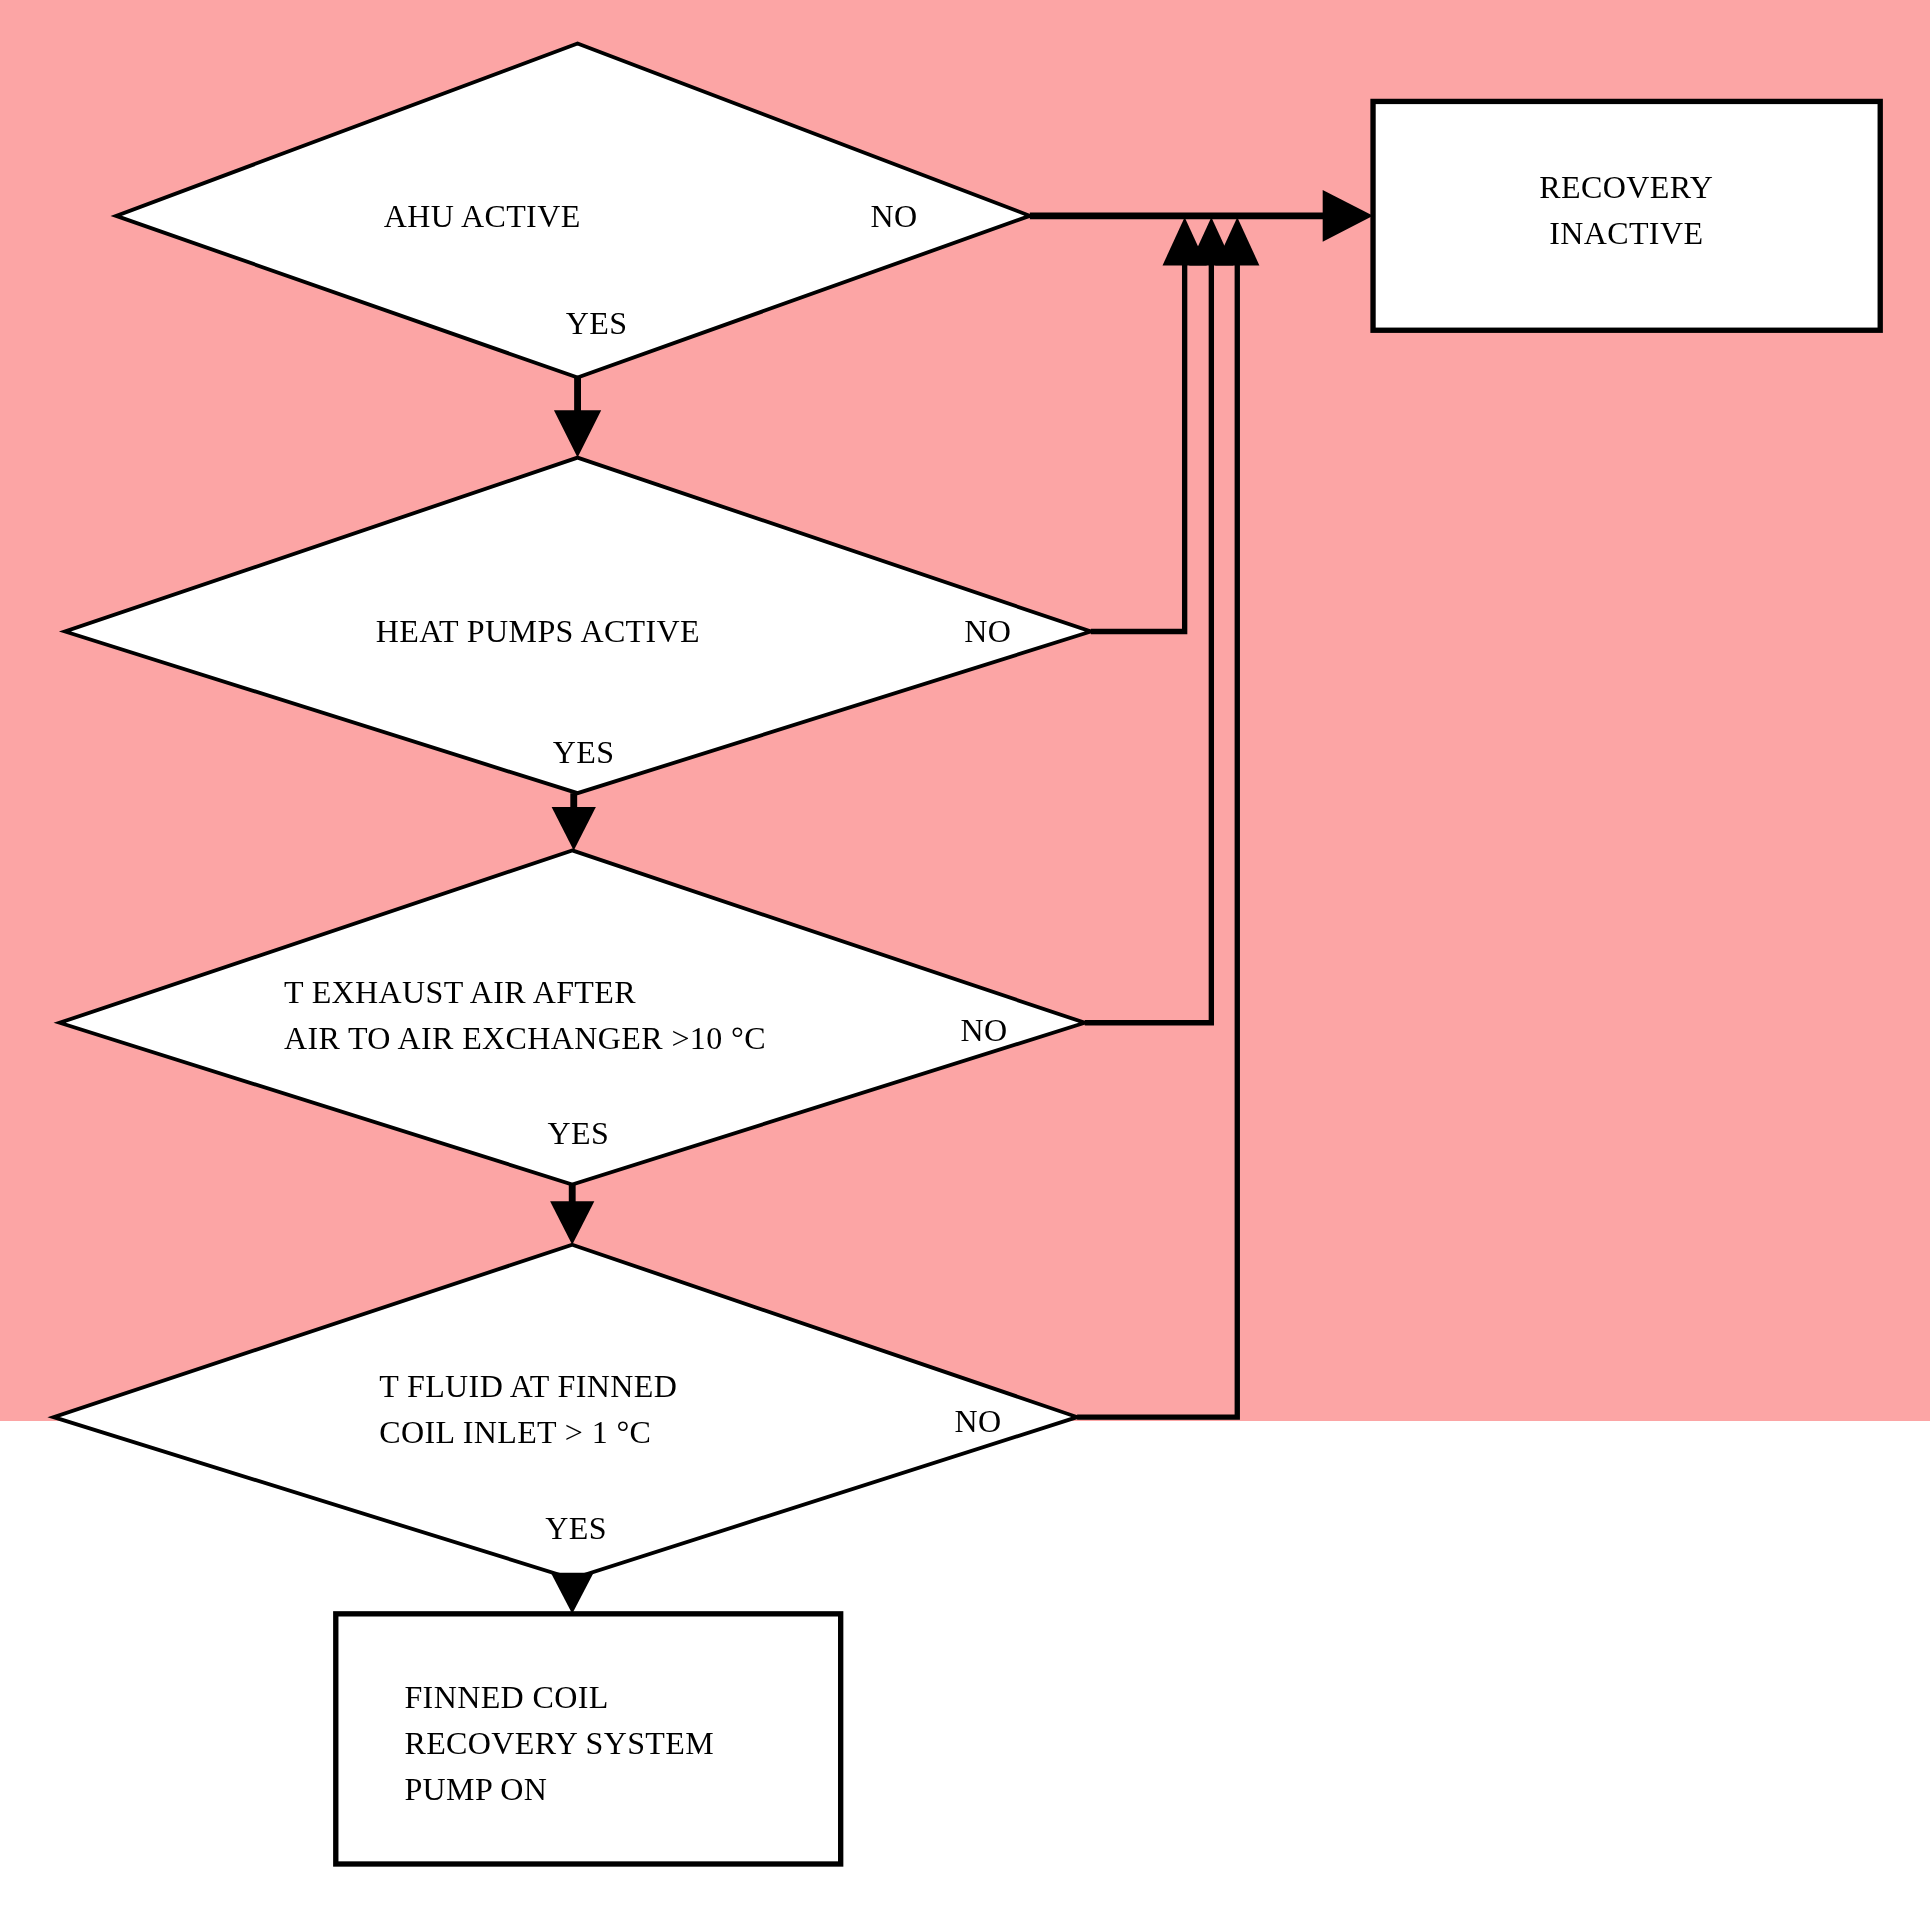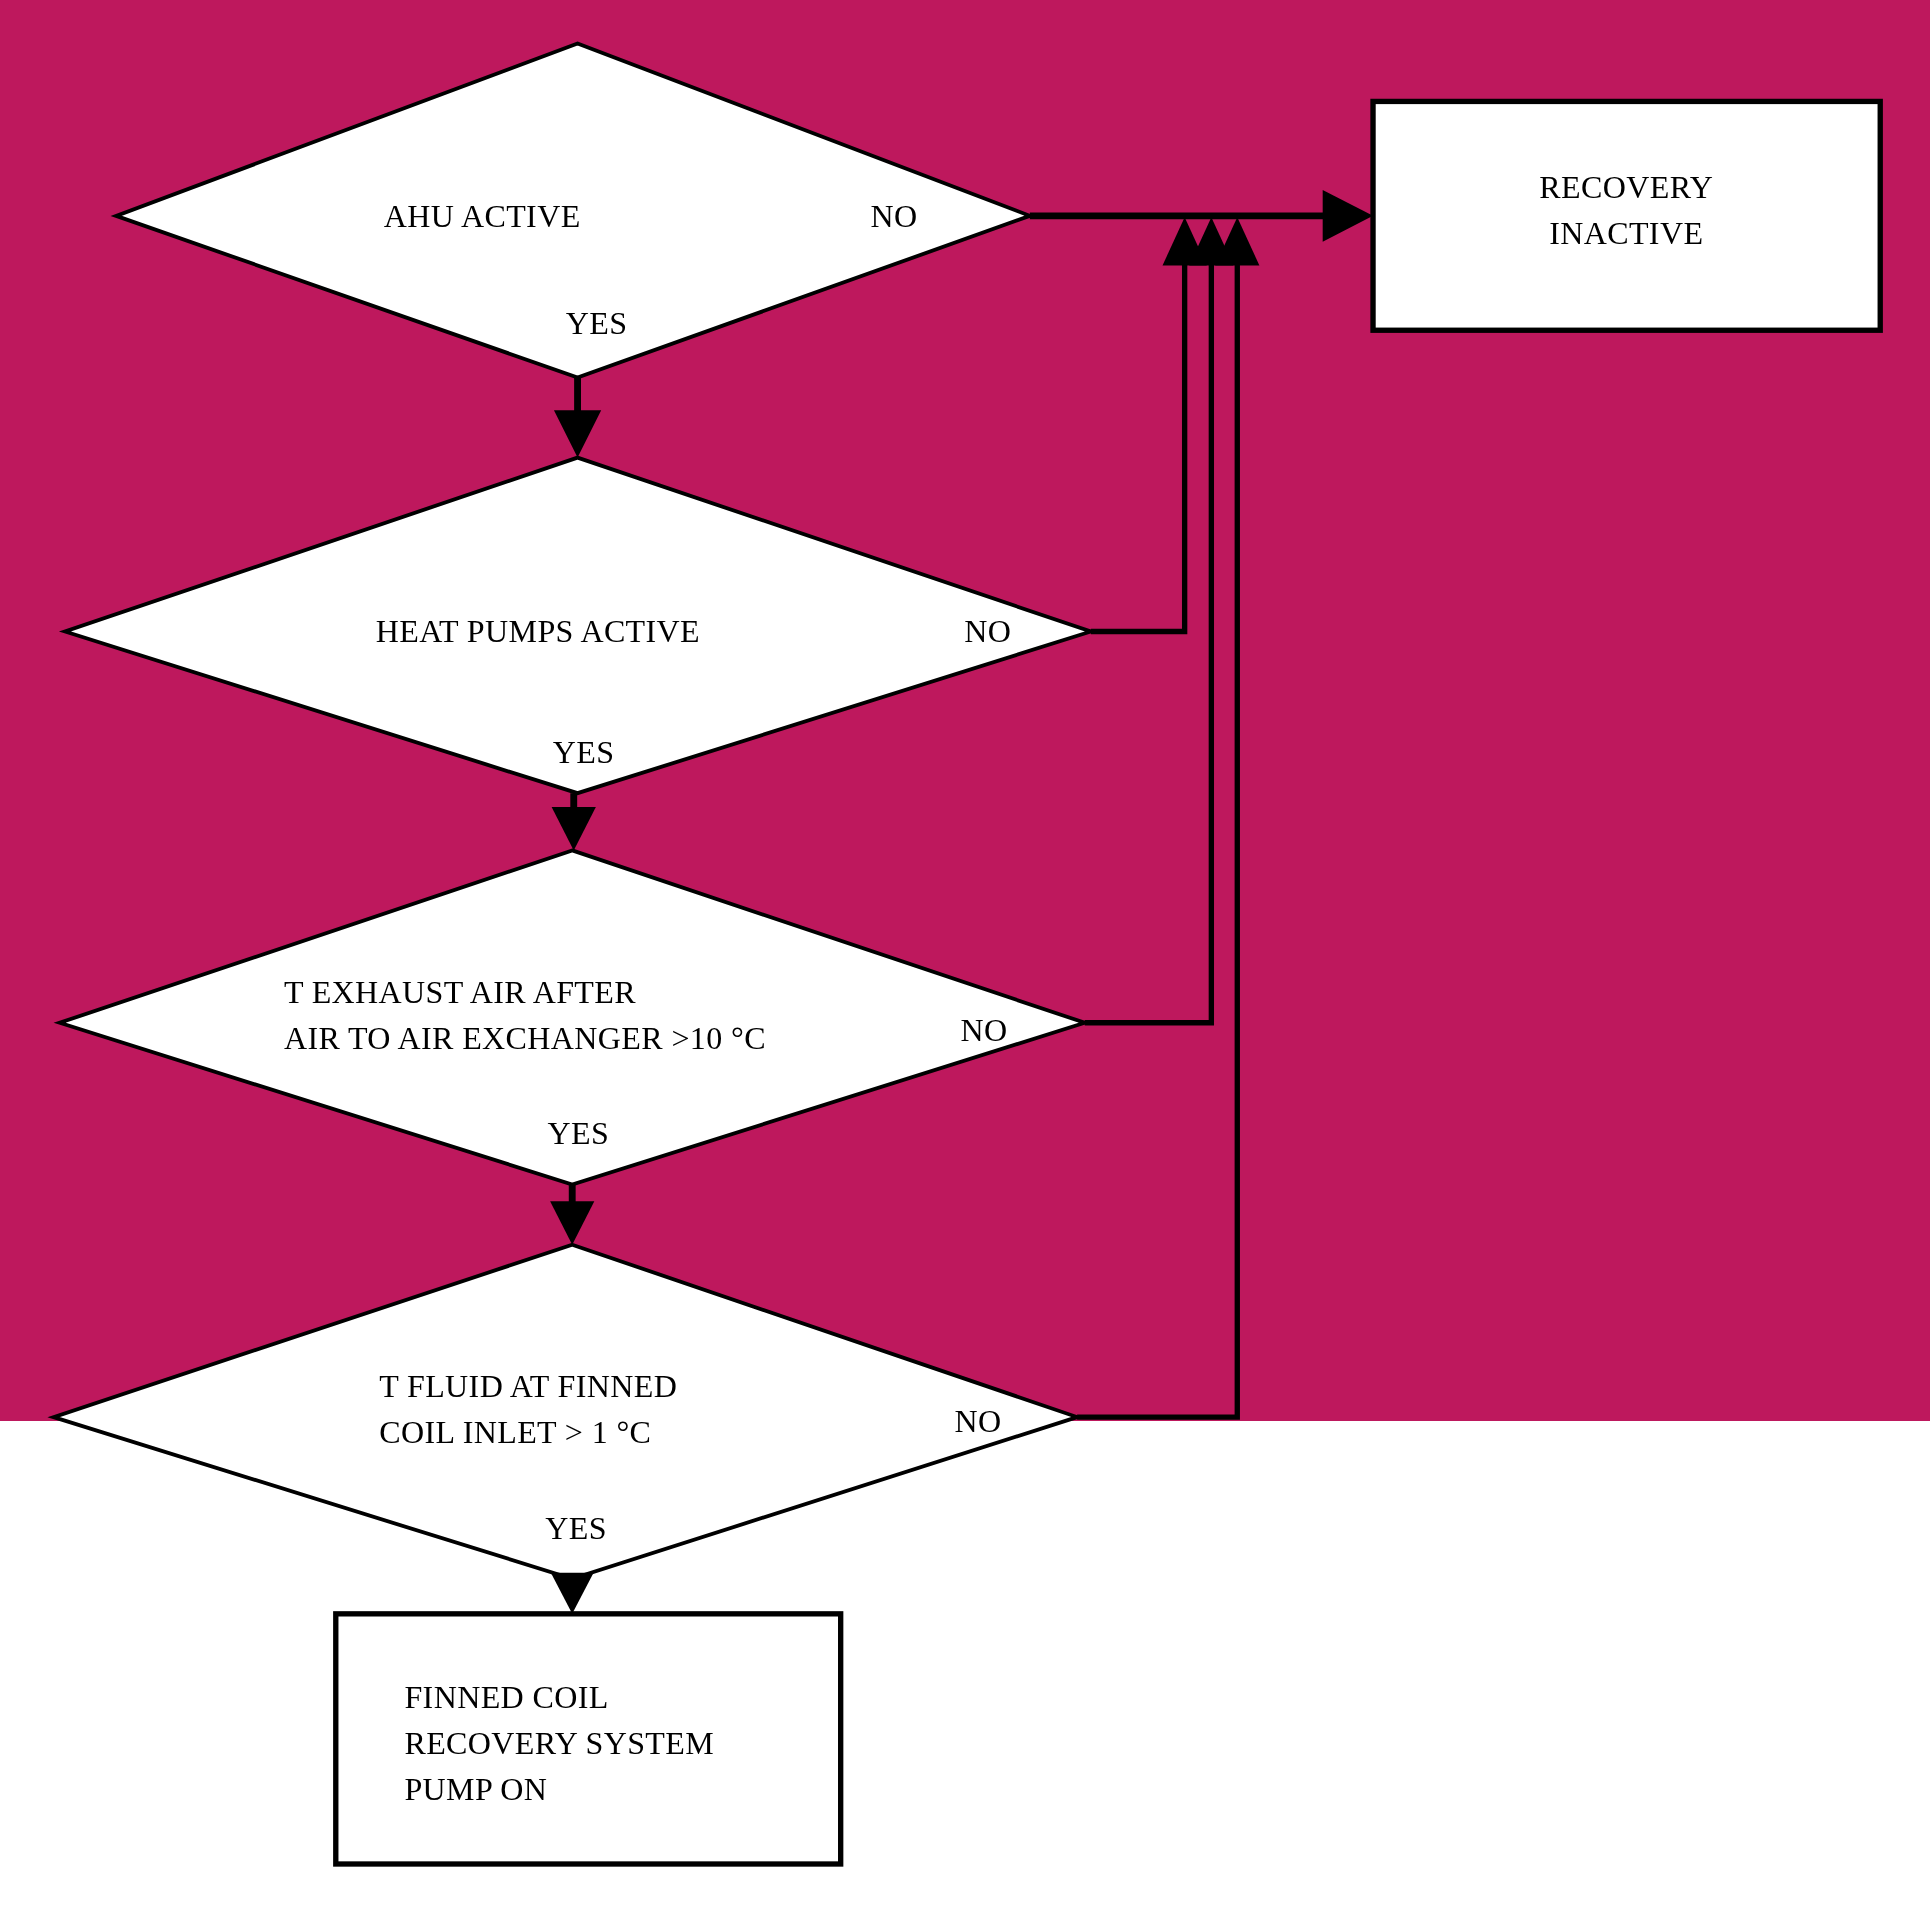--- a/index.html
+++ b/index.html
@@ -10,21 +10,21 @@
   body {
     width: 1930px;
     height: 1909px;
     font-family: "Liberation Serif", serif;
     overflow: hidden;
   }
   #flowchart-root {
     position: relative;
     width: 1930px;
     height: 1421px;
-    background: #be185d;
+    background: #fca5a5;
   }
   svg.diagram {
     display: block;
     width: 1930px;
     height: 1909px;
   }
   .shape-outline {
     fill: #ffffff;
     stroke: #000000;
     stroke-width: 5;

